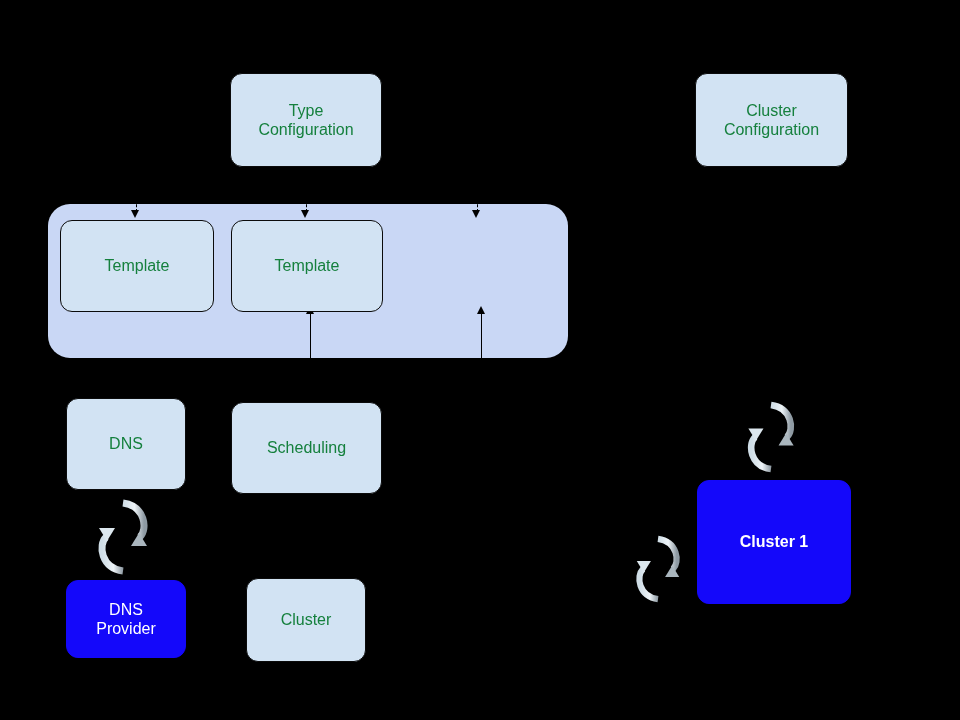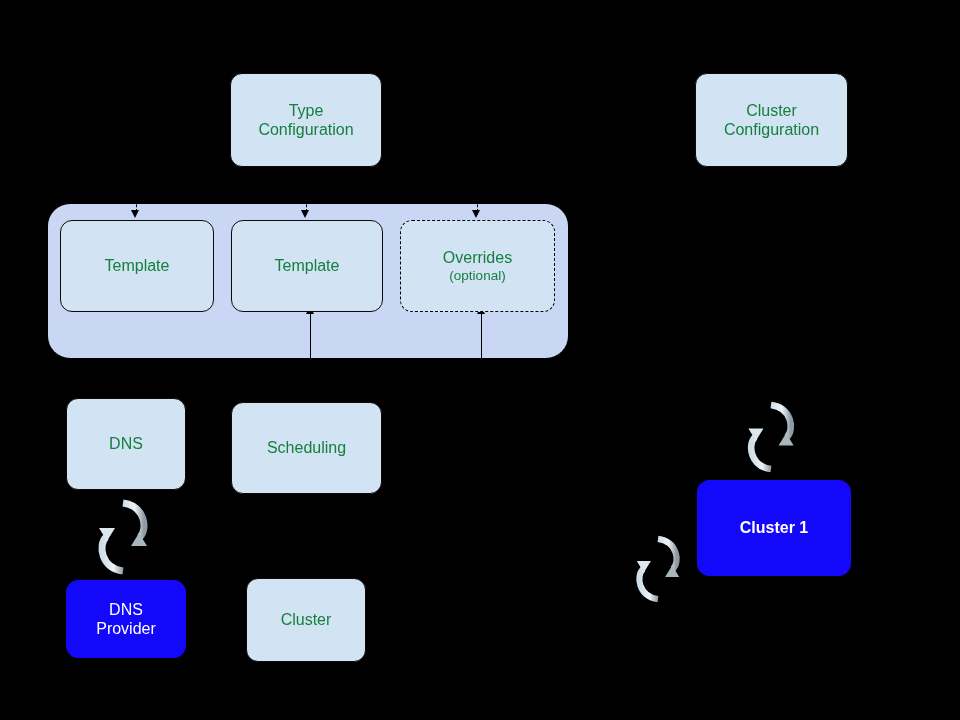--- a/index.html
+++ b/index.html
@@ -139,24 +139,20 @@
   </div>
 
   <div class="node" style="left:60px; top:220px; width:154px; height:92px;">
     <span class="lbl">Template</span>
   </div>
 
   <div class="node" style="left:231px; top:220px; width:152px; height:92px;">
     <span class="lbl">Template</span>
   </div>
 
-  <div class="node dashdot" style="left:400px; top:220px; width:155px; height:92px; flex-direction:column;">
-    <span class="lbl">Overrides</span>
-    <span class="sub">(optional)</span>
-  </div>
 
 
   <div class="node" style="left:66px; top:398px; width:120px; height:92px;">
     <span class="lbl">DNS</span>
   </div>
 
   <div class="sync-icon" style="left:88px; top:496px; width:70px; height:82px;">
     <svg width="70" height="82" viewBox="0 0 70 82">
       <defs>
         <linearGradient id="gsync1" x1="0" y1="0" x2="1" y2="0">
@@ -204,18 +200,18 @@
     <svg width="66" height="78" viewBox="0 0 70 82">
       <g fill="none" stroke="url(#gsync1)" stroke-width="7" stroke-linecap="butt">
         <path d="M35 7 C 57 10, 60 33, 52 41"></path>
         <path d="M35 75 C 13 72, 10 49, 18 41"></path>
       </g>
       <polygon points="27,32 11,32 19,45" fill="#dce7ee"></polygon>
       <polygon points="43,50 59,50 51,37" fill="#aab6be"></polygon>
     </svg>
   </div>
 
-  <div class="node blue bold" style="left:697px; top:480px; width:154px; height:96px;">
+  <div class="node blue bold" style="left:697px; top:480px; width:154px; height:124px;">
     <span><span>Cluster </span><span>1</span></span>
   </div>
 
 
 </div>
 
 </body></html>

